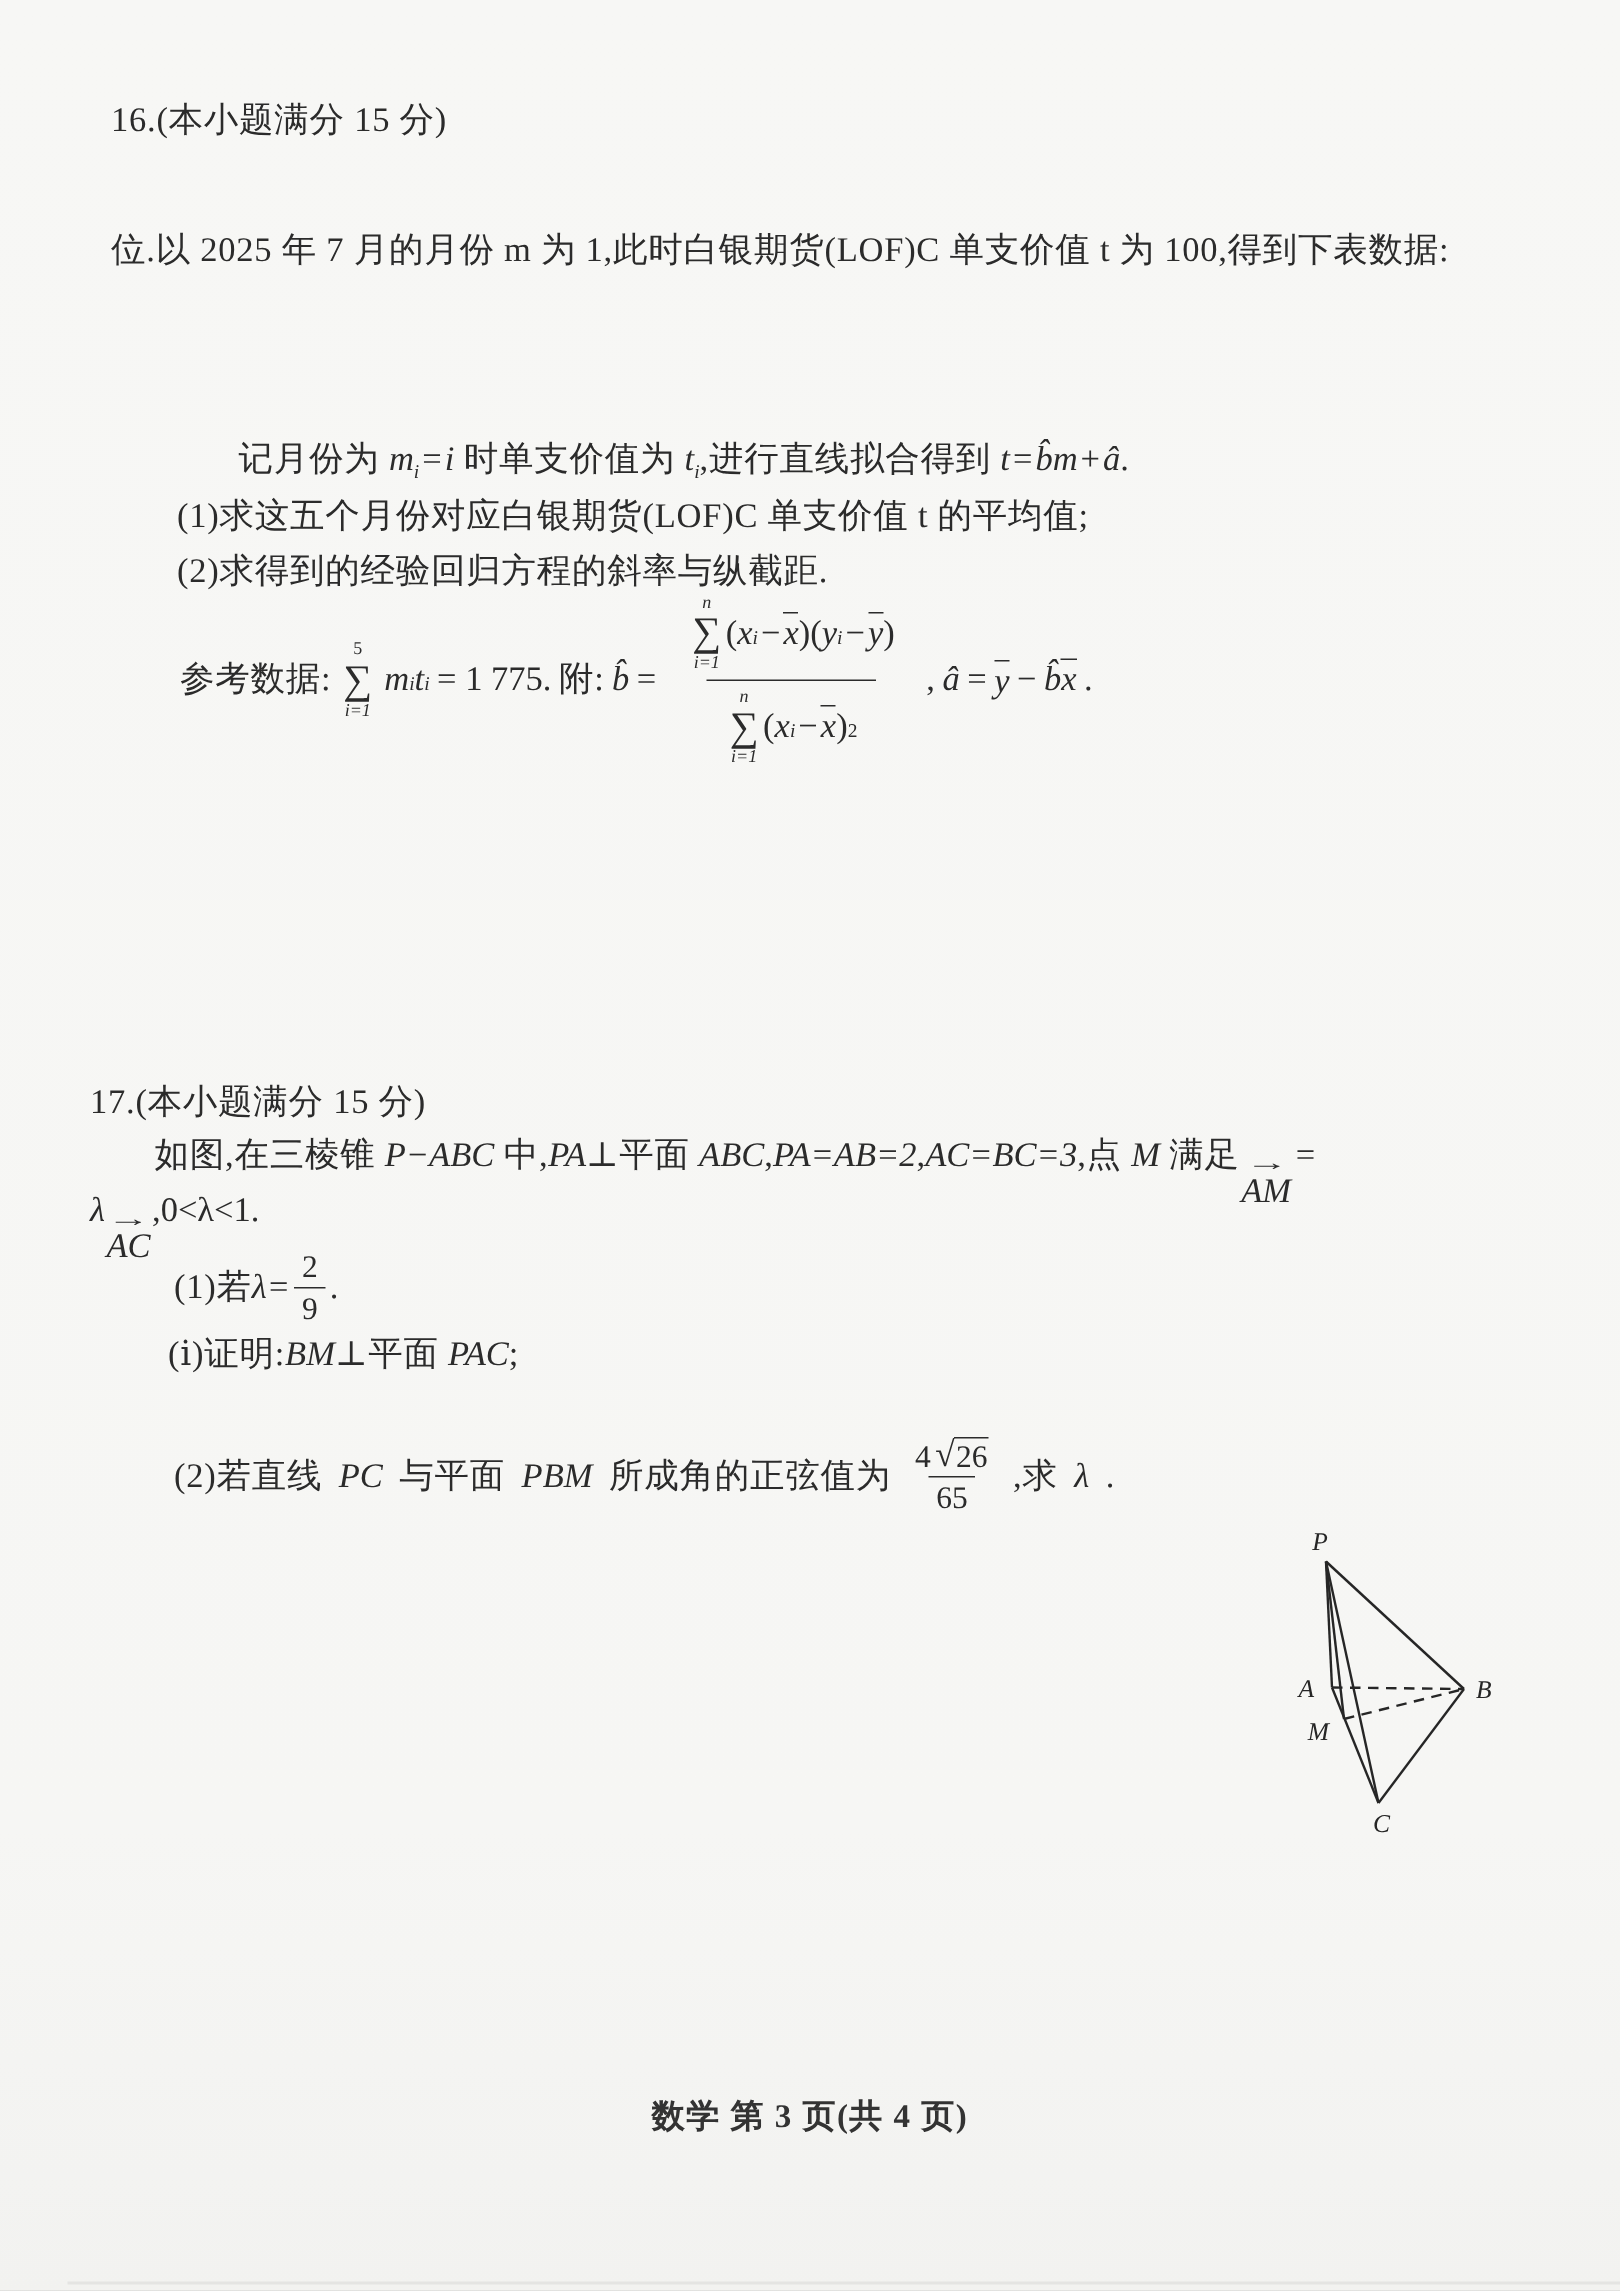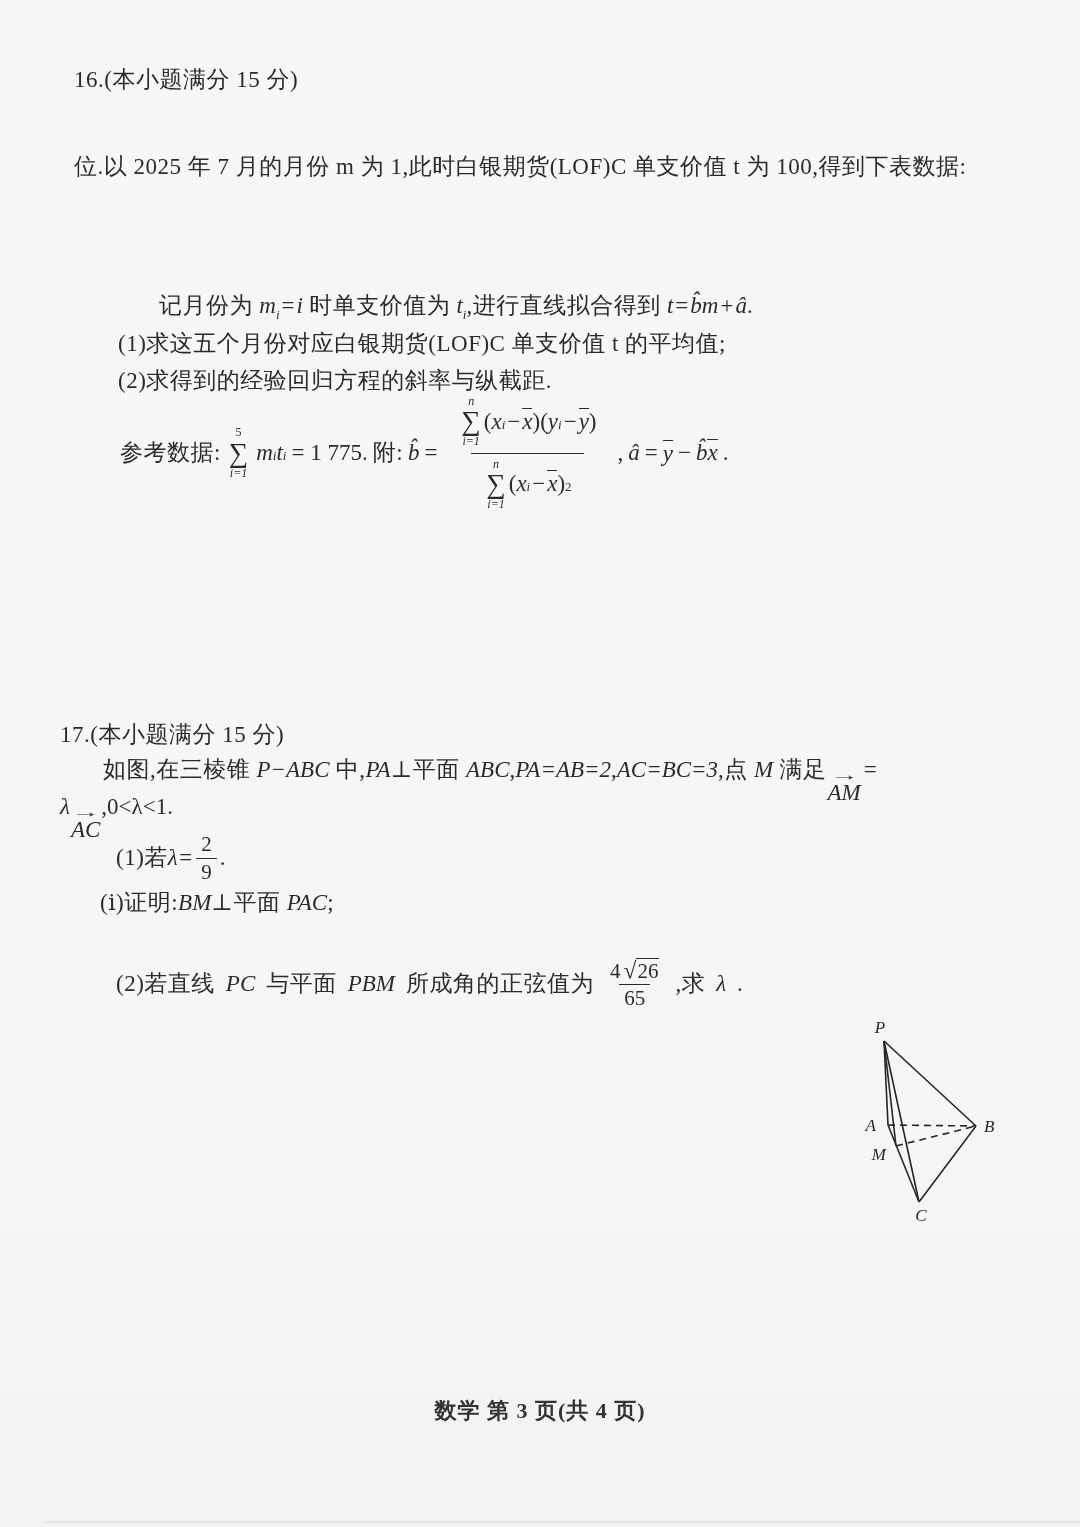--- a/index.html
+++ b/index.html
@@ -169,21 +169,21 @@
   <div class="blk flexline" style="left:116px;top:831px;height:54px;font-family:Liberation Serif, serif;">
     <span class="cn">(1)若 </span>
       <span class="it">λ=</span>
       <span class="sfrac">
         <span class="sfnum">2</span>
         <span class="sfden">9</span>
       </span>
       <span>.</span>
   </div>
 
-  <div class="blk" style="left:100px;top:887px;">
+  <div class="blk" style="left:112px;top:887px;">
     <span class="cn">(ⅰ)证明:</span><span class="it">BM</span><span class="cn">⊥平面 </span><span class="it">PAC</span><span>;</span>
   </div>
 
 
   <div class="blk flexline" style="left:116px;top:955px;height:58px;gap:11px;">
     <span class="cn">(2)若直线 </span>
       <span class="it">PC</span>
       <span class="cn"> 与平面 </span>
       <span class="it">PBM</span>
       <span class="cn"> 所成角的正弦值为</span>

